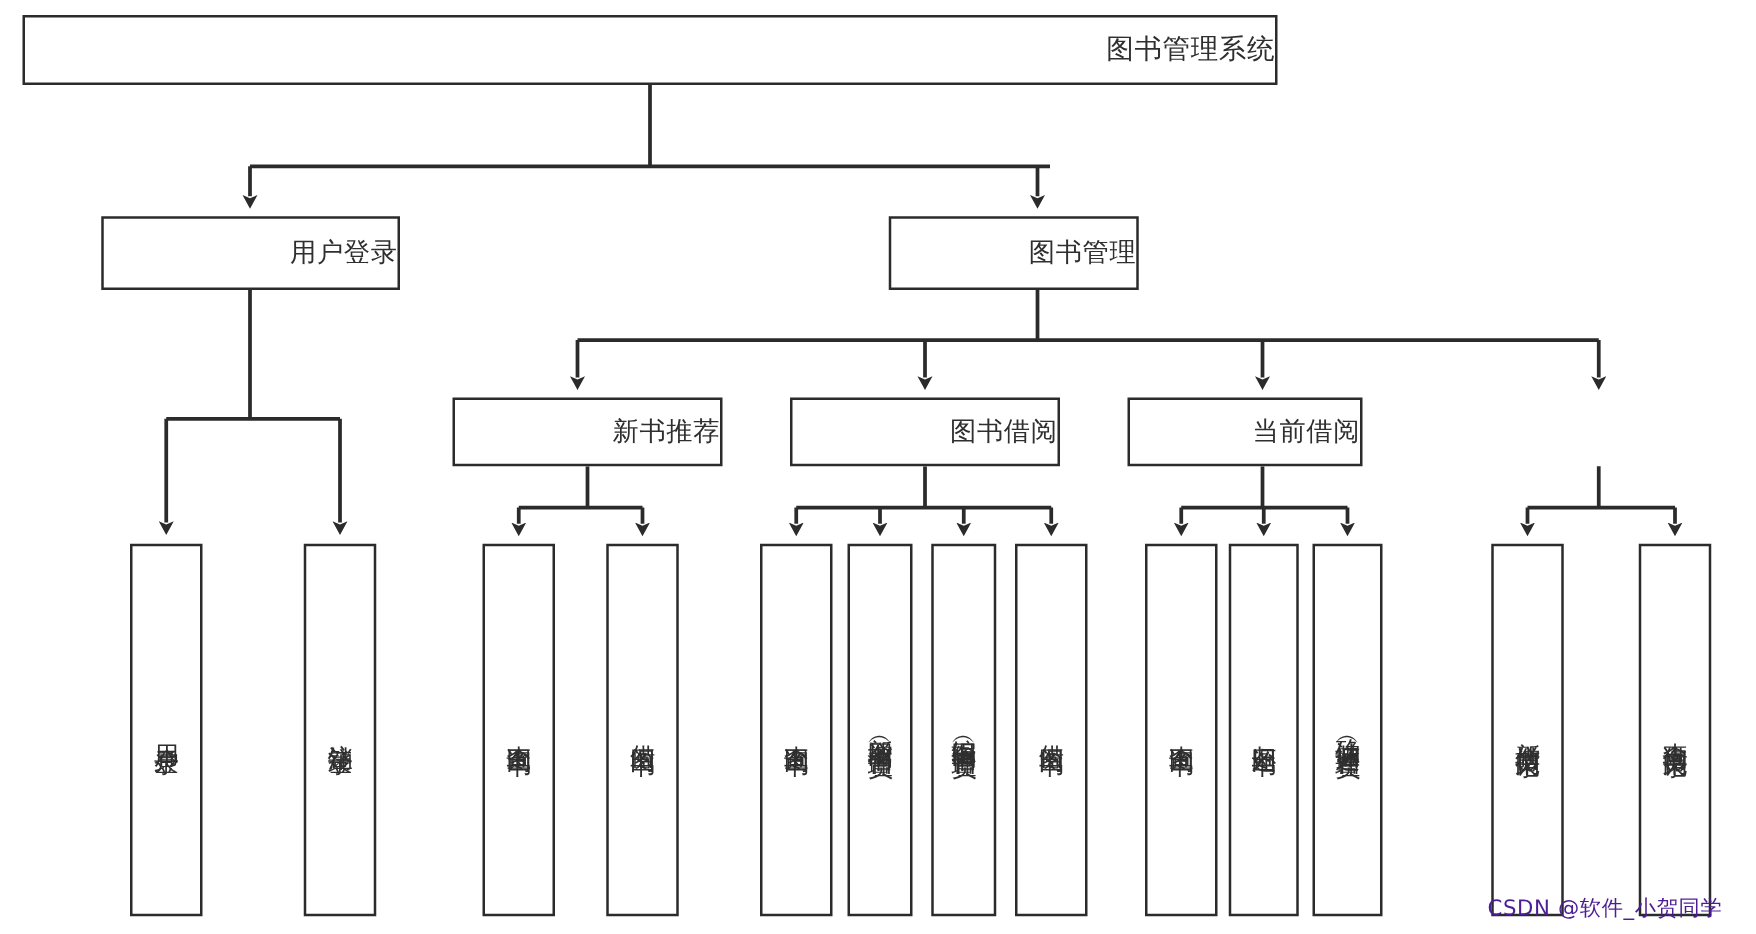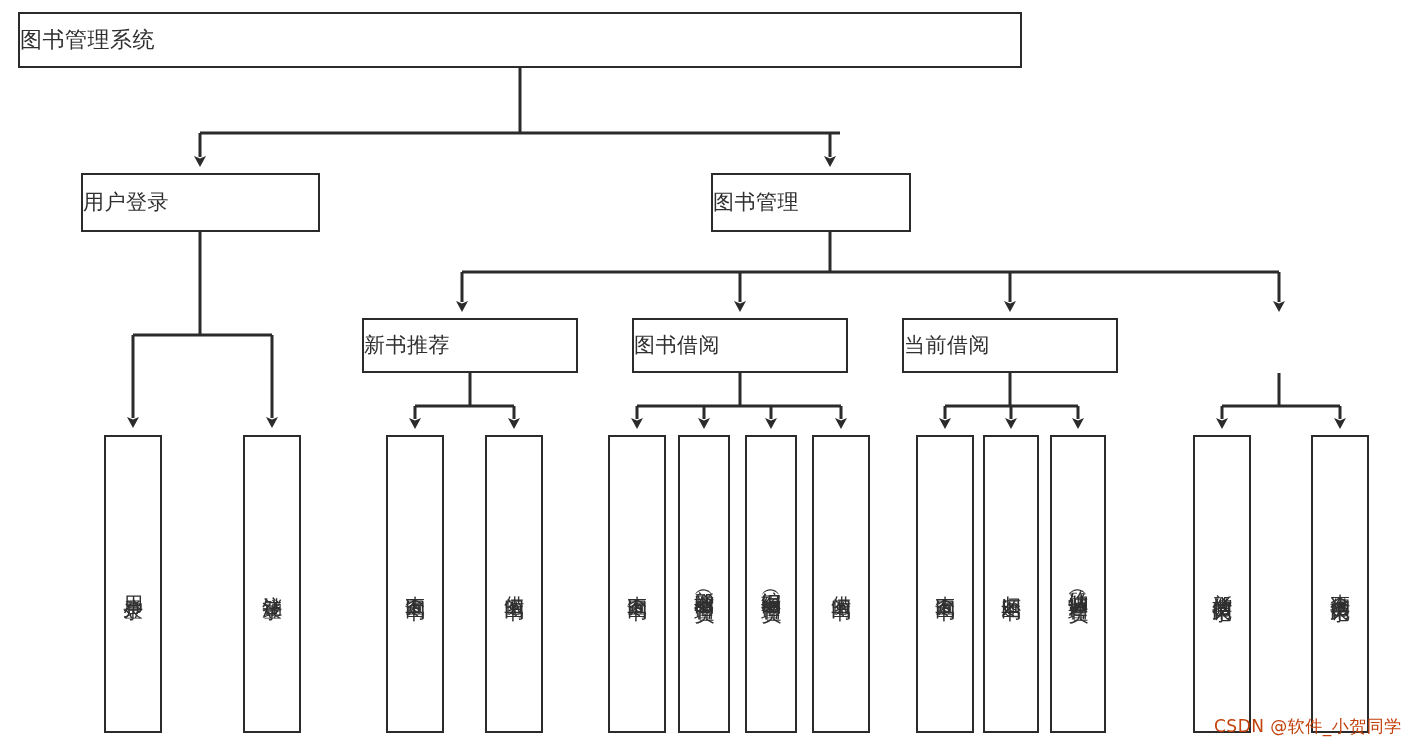--- a/index.html
+++ b/index.html
@@ -25,21 +25,21 @@
     height: 747px;
     pointer-events: none;
   }
   .node {
     position: absolute;
     box-sizing: border-box;
     border: 2px solid #2b2b2b;
     background: #ffffff;
     display: flex;
     align-items: center;
-    justify-content: flex-start;
+    justify-content: flex-end;
     color: #2f2f2f;
   }
   .node .label {
     font-size: 21px;
     line-height: 1.15;
     letter-spacing: 0.5px;
     white-space: nowrap;
   }
   .node.vert {
     align-items: center;
@@ -51,24 +51,23 @@
     font-size: 20px;
     line-height: 1.28;
     letter-spacing: 2px;
     white-space: nowrap;
     max-height: 100%;
   }
   .node.root .label { font-size: 22px; }
   .watermark {
     position: absolute;
     font-size: 17px;
-    color: #c2410c;
+    color: #4c1d95;
     white-space: nowrap;
     letter-spacing: 0.5px;
-    margin-left: 24px;
   }
 </style>
 </head>
 <body>
 
 <div id="canvas">
 
   <svg class="wires" viewBox="0 0 1405 747" xmlns="http://www.w3.org/2000/svg">
     <defs>
       <marker id="arw" markerWidth="12" markerHeight="14" refX="1" refY="6" orient="auto" markerUnits="userSpaceOnUse">
@@ -129,21 +128,21 @@
   <div class="node" style="left:711px; top:173px; width:200px; height:59px;">
     <span class="label">图书管理</span>
   </div>
 
   <div class="node" style="left:362px; top:318px; width:216px; height:55px;">
     <span class="label">新书推荐</span>
   </div>
   <div class="node" style="left:632px; top:318px; width:216px; height:55px;">
     <span class="label">图书借阅</span>
   </div>
-  <div class="node" style="left:902px; top:318px; width:216px; height:55px;">
+  <div class="node" style="left:902px; top:318px; width:188px; height:55px;">
     <span class="label">当前借阅</span>
   </div>
 
   <div class="node vert" style="left:104px; top:435px; width:58px; height:298px;">
     <span class="label">用户登录</span>
   </div>
   <div class="node vert" style="left:243px; top:435px; width:58px; height:298px;">
     <span class="label">注销登录</span>
   </div>
 

